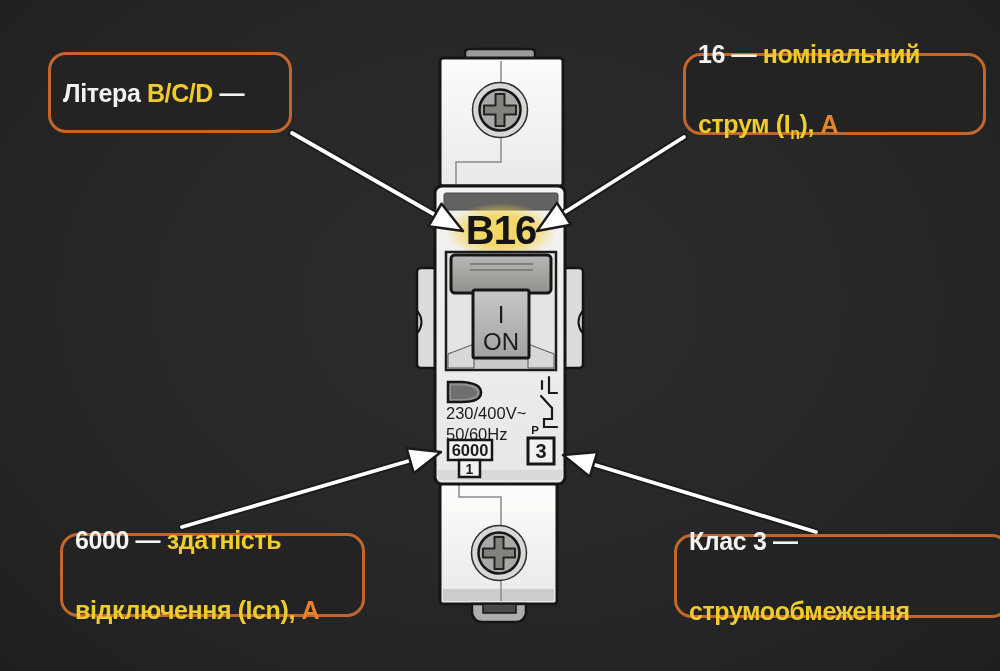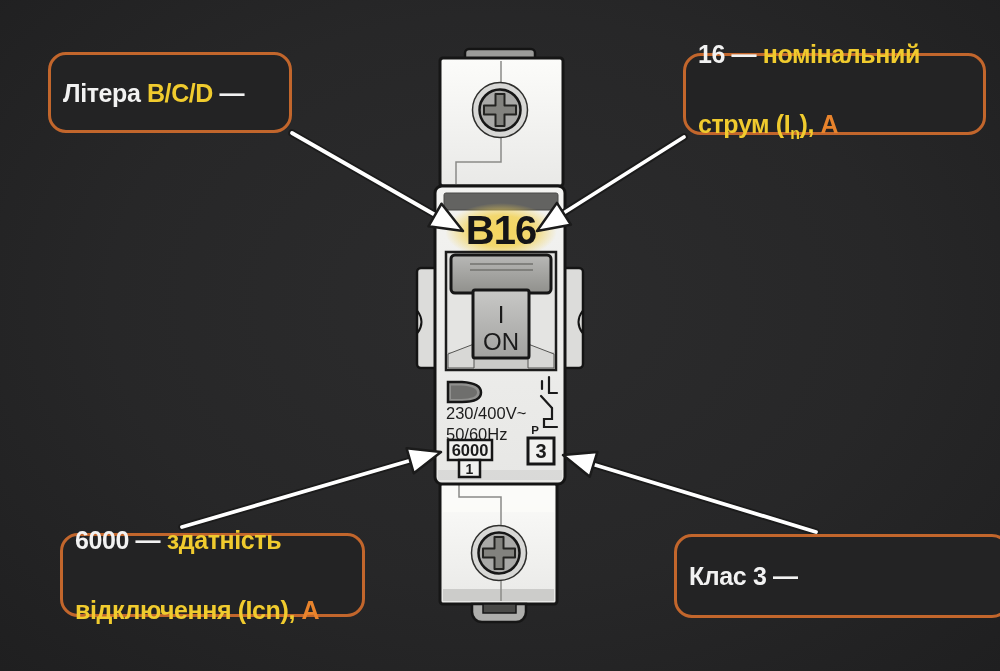--- a/index.html
+++ b/index.html
@@ -167,15 +167,16 @@
       <div class="callout-line"><span class="t-yellow">струм (I</span><sub class="t-yellow">n</sub><span class="t-yellow">), </span><span class="t-orange">А</span></div>
     </div>
 
   <div class="callout" style="left:47px;top:533px;width:305px;height:84px;margin-left:13px;">
       <div class="callout-line"><span class="t-white">6000 — </span><span class="t-yellow">здатність</span></div>
       <div class="callout-line"><span class="t-yellow">відключення (Icn), </span><span class="t-orange">А</span></div>
     </div>
 
   <div class="callout" style="left:674px;top:534px;width:336px;height:84px;">
       <div class="callout-line"><span class="t-white">Клас 3 —</span></div>
+      <div class="callout-line"><span class="t-yellow">струмообмеження</span></div>
     </div>
 
 </div>
 
 </body></html>

